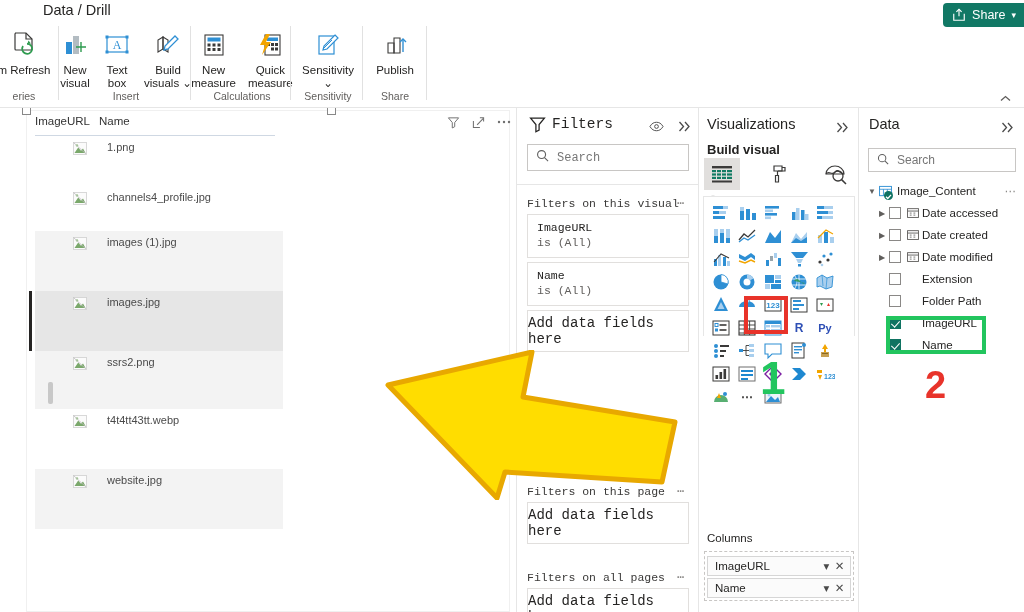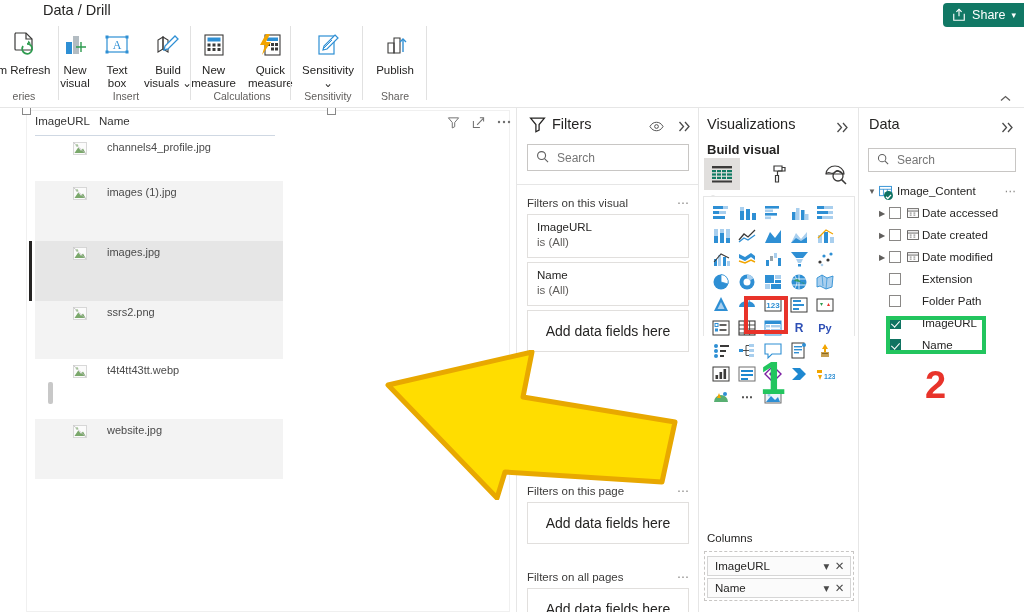--- a/index.html
+++ b/index.html
@@ -89,21 +89,21 @@
     content:""; position:absolute; left:-6px; top:0; width:3px; height:100%;
     background:#252423;
   }
   #scroll-thumb {
     position:absolute; left:21px; top:271px; width:5px; height:22px;
     background:#c8c8c8; border-radius:2px;
   }
   
   #filters-pane {
     position:absolute; left:516px; top:108px; width:182px; height:504px;
-    background:#ffffff; border-left:1px solid #e6e6e6;
+    background:#ffffff; border-left:1px solid #e6e6e6;font-family:Liberation Mono, monospace;
   }
   .pane-title {
     position:absolute; font-size:14.5px; color:#252423; font-weight:400;
   }
   #flt-hdr-icons { position:absolute; right:6px; top:10px; display:flex; gap:12px; }
   .hdr-ic { width:16px; height:16px; cursor:pointer; color:#4a4a4a;
             display:flex; align-items:center; justify-content:center; }
   .search-box {
     position:absolute; border:1px solid #c8c6c4; background:#fff;
     display:flex; align-items:center; gap:8px; padding:0 8px;
@@ -423,20 +423,29 @@
         </svg>
       </div>
     </div>
 
     <div id="tbl-head">
       <div class="th" style="width:64px;">ImageURL</div>
       <div class="th">Name</div>
     </div>
     <div id="tbl-rule"></div>
     <div id="tbl-body">
+        <div class="trow" style="height: 50px;">
+          <span class="brokenimg"><svg width="14" height="13" viewBox="0 0 14 13">
+              <rect x="0.5" y="0.5" width="13" height="12" fill="#fbfbfb" stroke="#cfcfcf" stroke-width="0.8"></rect>
+              <path d="M1.5 11 L5.2 5.5 L8 8.8 L10 6.6 L12.5 11z" fill="#7aa86b"></path>
+              <circle cx="4" cy="3.4" r="1.2" fill="#9cc48c"></circle>
+              <path d="M0.8 0.8 L13.2 12.2" stroke="#bdbdbd" stroke-width="0.8"></path>
+            </svg></span>
+          <span class="nm">1.png</span>
+        </div>
         <div class="trow" style="height: 45px;">
           <span class="brokenimg"><svg width="14" height="13" viewBox="0 0 14 13">
               <rect x="0.5" y="0.5" width="13" height="12" fill="#fbfbfb" stroke="#cfcfcf" stroke-width="0.8"></rect>
               <path d="M1.5 11 L5.2 5.5 L8 8.8 L10 6.6 L12.5 11z" fill="#7aa86b"></path>
               <circle cx="4" cy="3.4" r="1.2" fill="#9cc48c"></circle>
               <path d="M0.8 0.8 L13.2 12.2" stroke="#bdbdbd" stroke-width="0.8"></path>
             </svg></span>
           <span class="nm">channels4_profile.jpg</span>
         </div>
         <div class="trow alt" style="height: 60px;">

